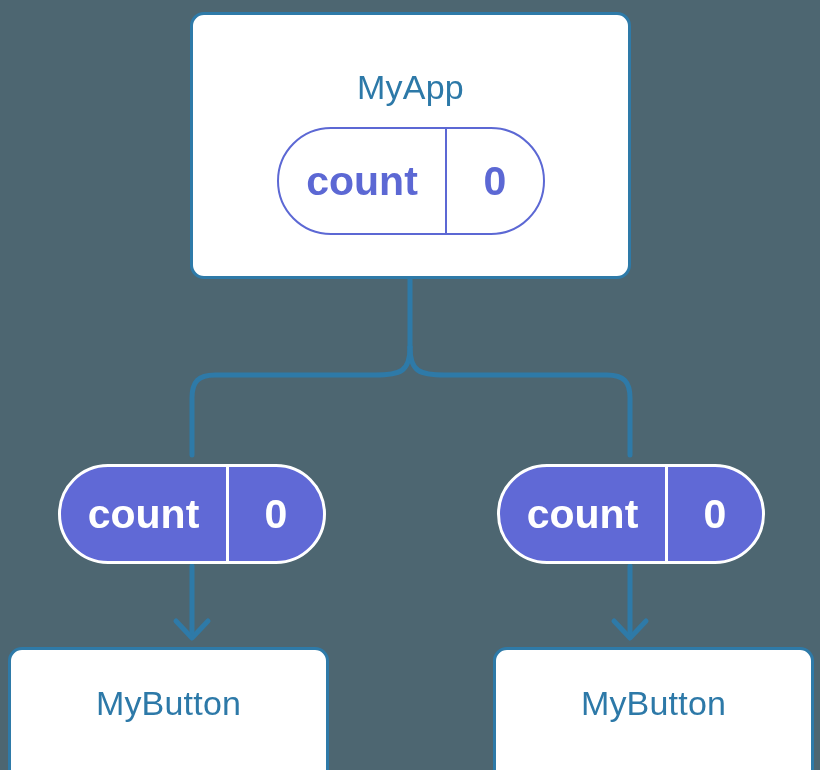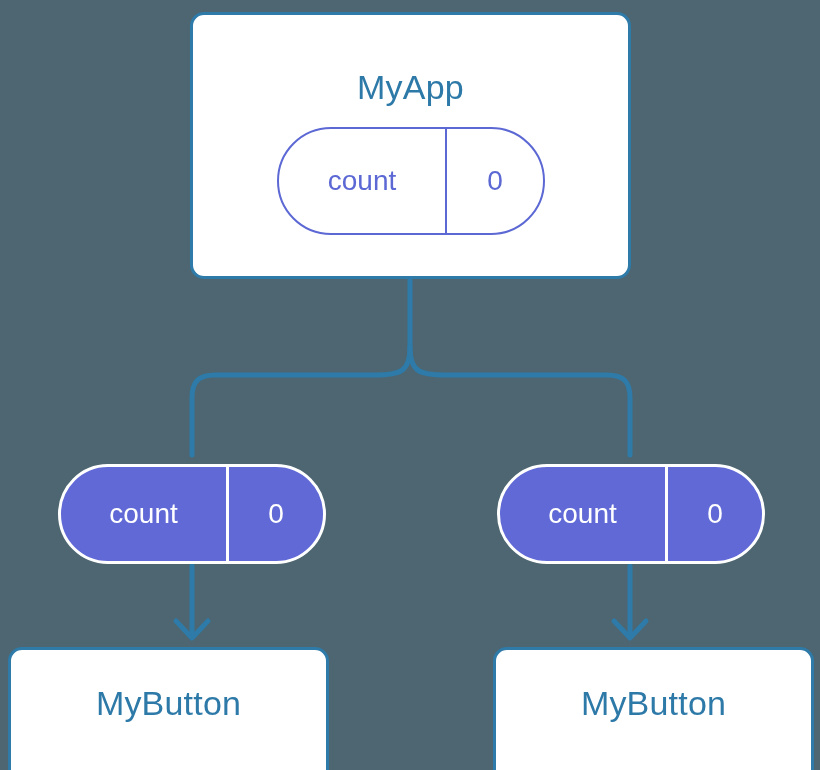--- a/index.html
+++ b/index.html
@@ -85,22 +85,22 @@
     align-items: stretch;
     box-sizing: border-box;
     border-radius: 999px;
     overflow: hidden;
   }
   .pill .pill-key,
   .pill .pill-val {
     display: flex;
     align-items: center;
     justify-content: center;
-    font-size: 28px;
-    font-weight: 400;
+    font-size: 41px;
+    font-weight: 700;
     white-space: nowrap;
     box-sizing: border-box;
     text-align: right;
   }
 
   
   .pill-outline {
     border: 2px solid #5c68d4;
     background: transparent;
   }

